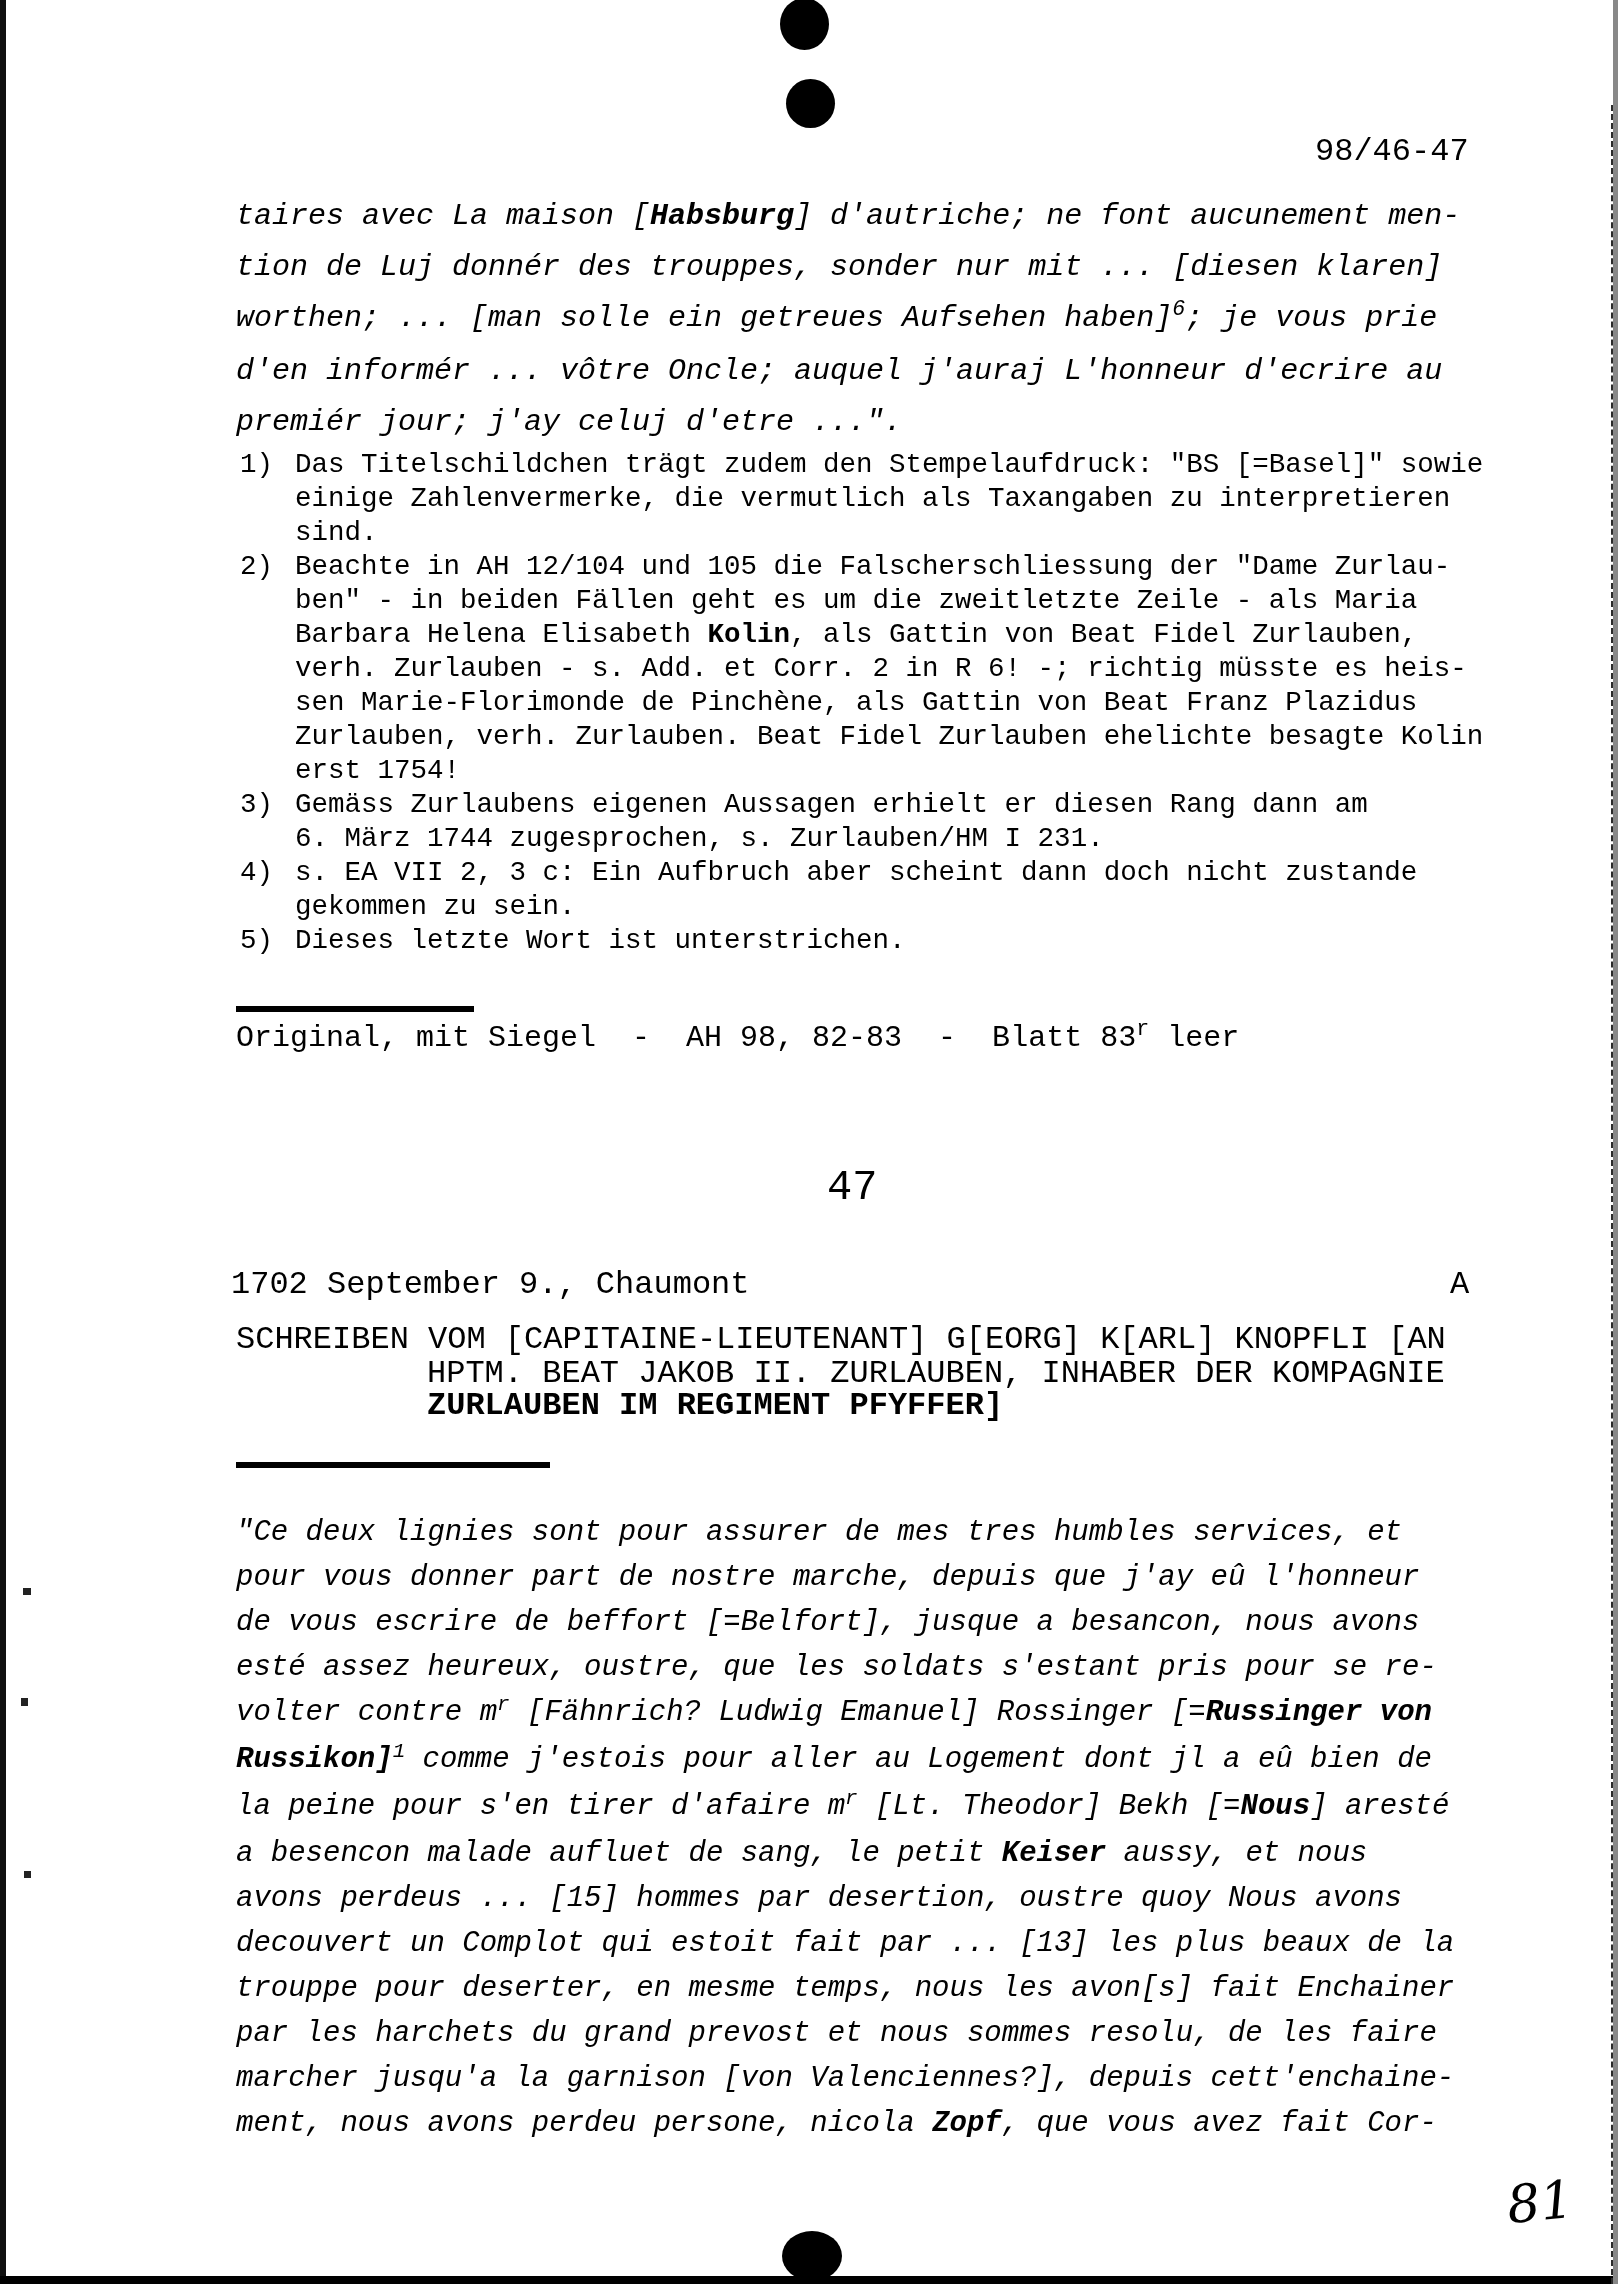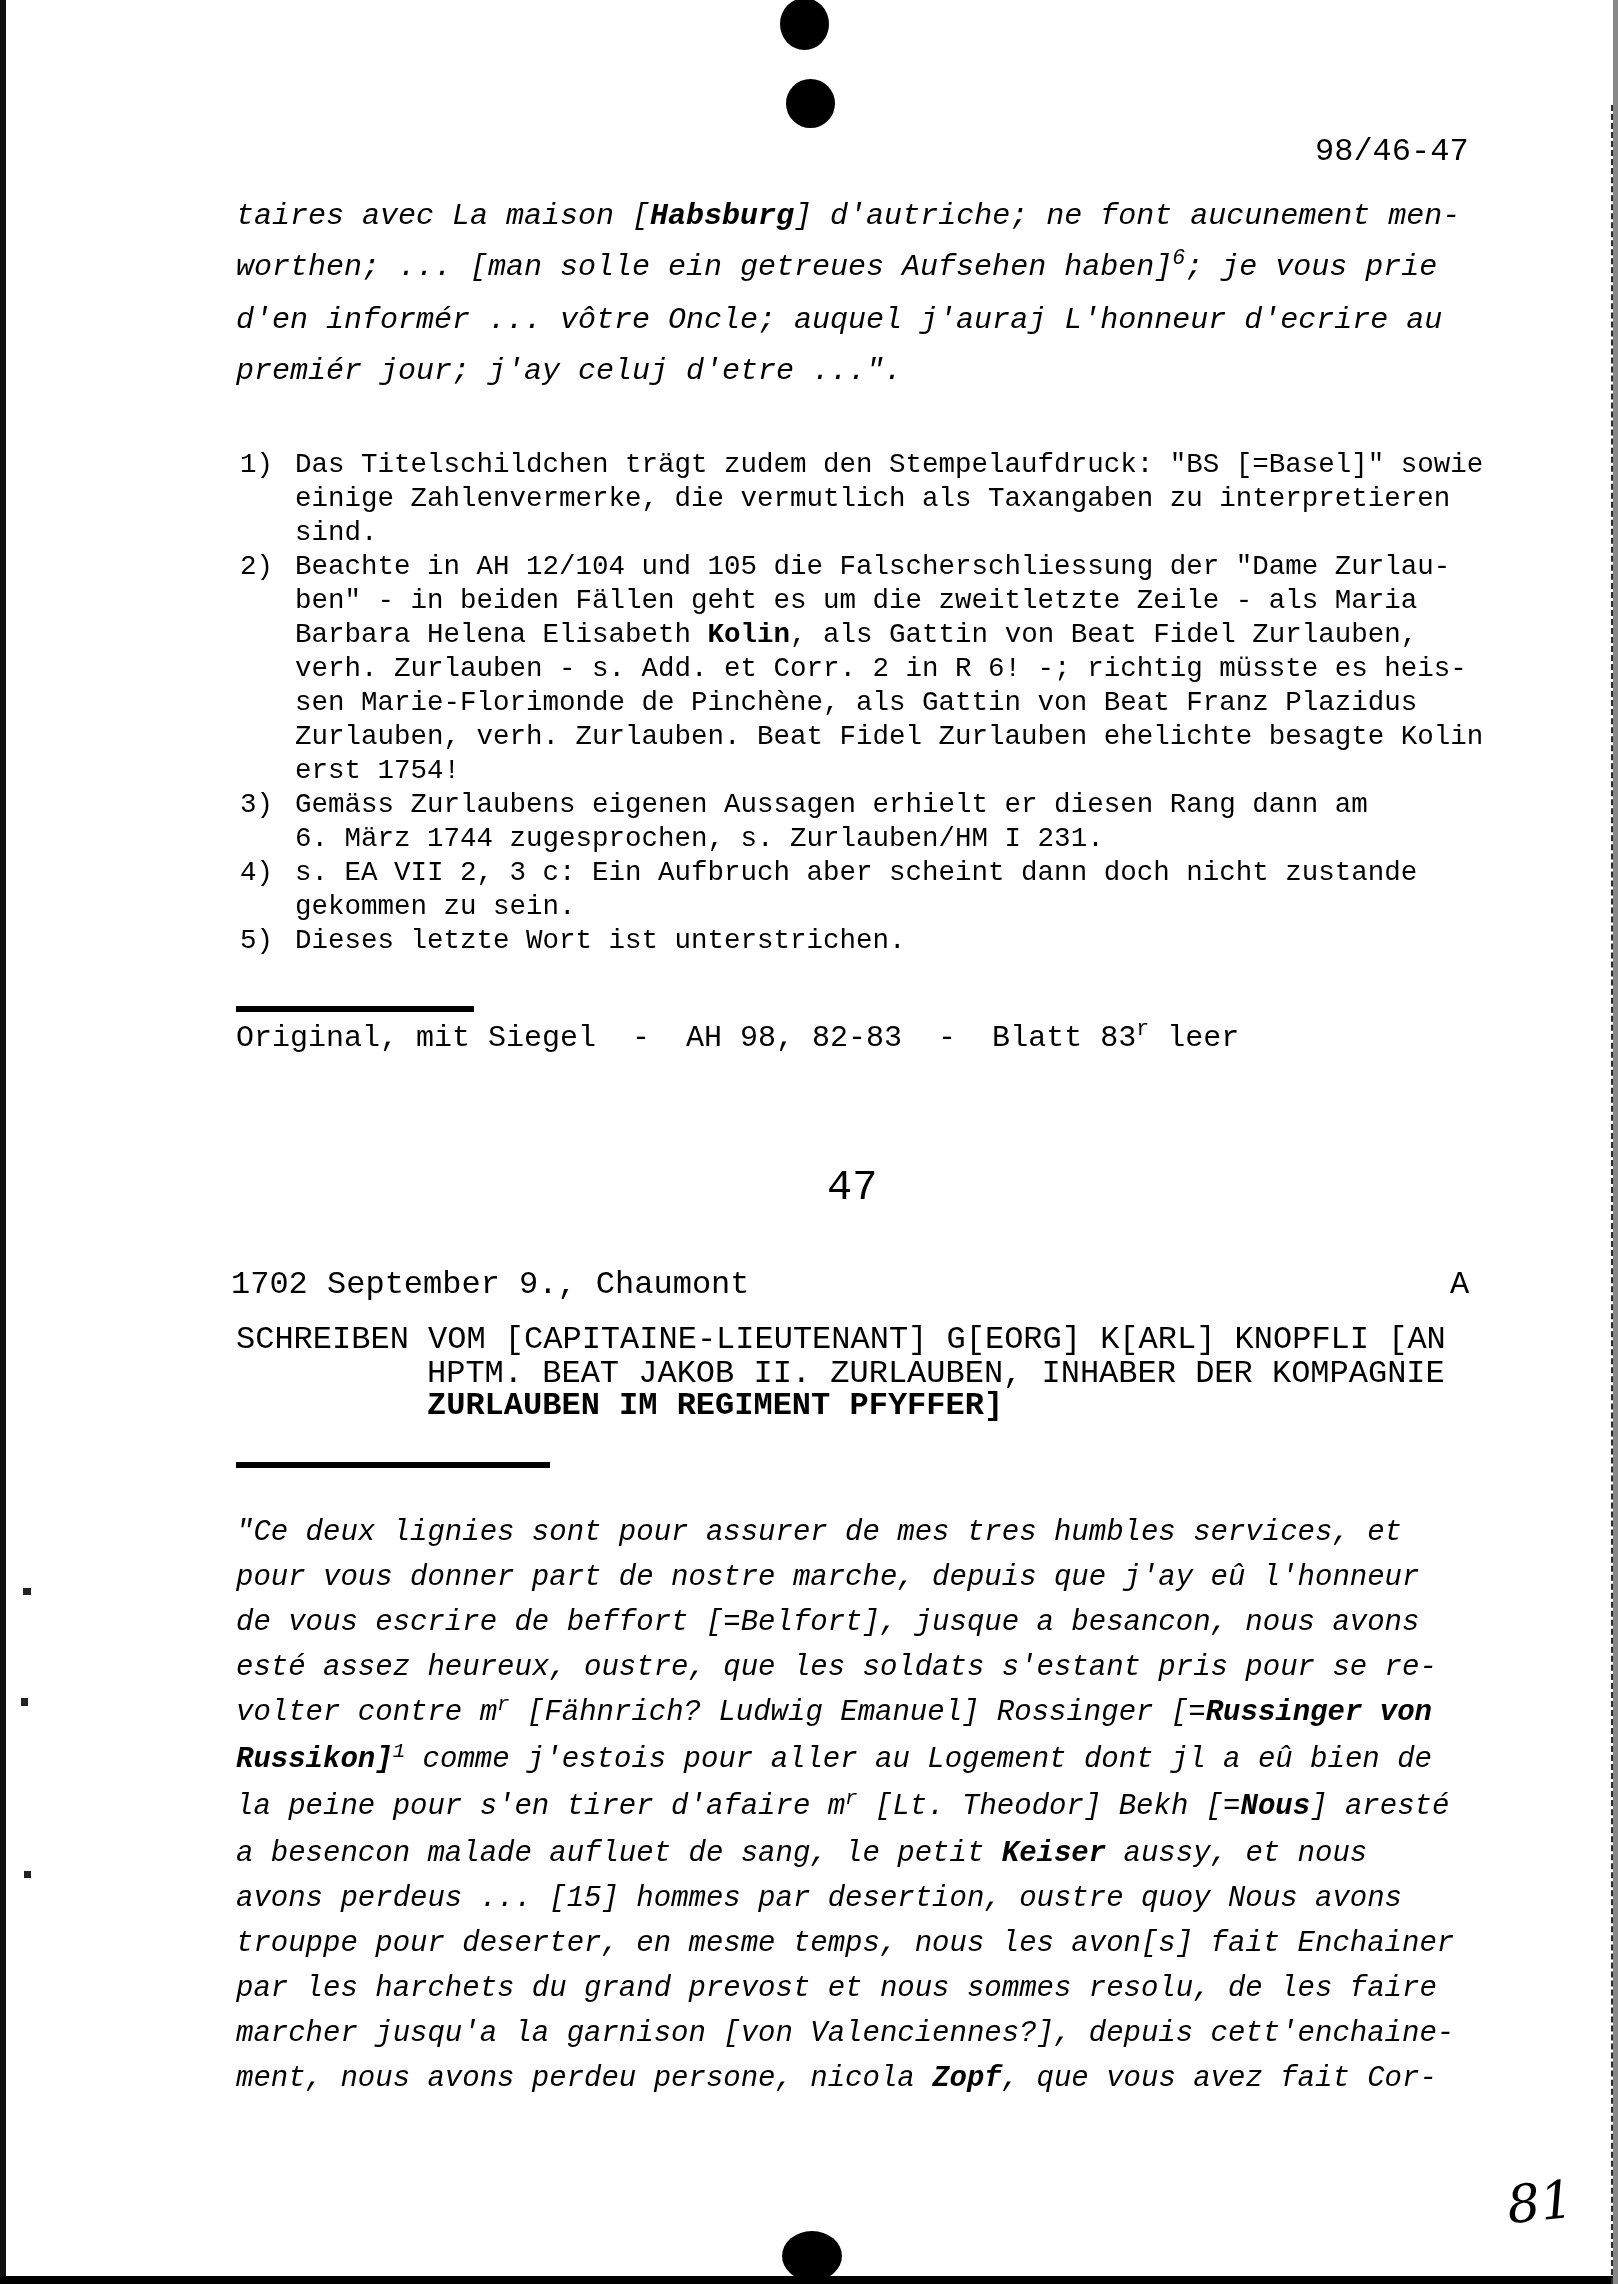--- a/index.html
+++ b/index.html
@@ -63,20 +63,21 @@
   <div class="abs dot dot-bottom"></div>
 
   <div class="abs speck" style="left:23px;top:1588px;width:8px;height:6.5px;"></div>
   <div class="abs speck" style="left:21px;top:1698px;width:7.3px;height:8px;"></div>
   <div class="abs speck" style="left:24px;top:1871px;width:6.5px;height:6.5px;"></div>
 
   <div class="abs header-number">98/46-47</div>
 
   <div class="abs quote-block">
       <div class="tl"><span>taires avec La maison [</span><span class="b">Habsburg</span><span>] d'autriche; ne font aucunement men-</span></div>
+      <div class="tl"><span>tion de Luj donnér des trouppes, sonder nur mit ... [diesen klaren]</span></div>
       <div class="tl"><span>worthen; ... [man solle ein getreues Aufsehen haben]</span><span class="sup">6</span><span>; je vous prie</span></div>
       <div class="tl"><span>d'en informér ... vôtre Oncle; auquel j'auraj L'honneur d'ecrire au</span></div>
       <div class="tl"><span>premiér jour; j'ay celuj d'etre ...".</span></div>
     </div>
 
   <div class="abs footnote-block">
       <div class="tl"><span class="fn-marker">1)</span><span>Das Titelschildchen trägt zudem den Stempelaufdruck: "BS [=Basel]" sowie</span></div>
       <div class="tl"><span class="fn-marker"></span><span>einige Zahlenvermerke, die vermutlich als Taxangaben zu interpretieren</span></div>
       <div class="tl"><span class="fn-marker"></span><span>sind.</span></div>
       <div class="tl"><span class="fn-marker">2)</span><span>Beachte in AH 12/104 und 105 die Falscherschliessung der "Dame Zurlau-</span></div>
@@ -113,20 +114,21 @@
   <div class="abs body-block">
       <div class="tl"><span>"Ce deux lignies sont pour assurer de mes tres humbles services, et</span></div>
       <div class="tl"><span>pour vous donner part de nostre marche, depuis que j'ay eû l'honneur</span></div>
       <div class="tl"><span>de vous escrire de beffort [=Belfort], jusque a besancon, nous avons</span></div>
       <div class="tl"><span>esté assez heureux, oustre, que les soldats s'estant pris pour se re-</span></div>
       <div class="tl"><span>volter contre m</span><span class="sup">r</span><span> [Fähnrich? Ludwig Emanuel] Rossinger [=</span><span class="b">Russinger von</span></div>
       <div class="tl"><span class="b">Russikon]</span><span class="sup">1</span><span> comme j'estois pour aller au Logement dont jl a eû bien de</span></div>
       <div class="tl"><span>la peine pour s'en tirer d'afaire m</span><span class="sup">r</span><span> [Lt. Theodor] Bekh [=</span><span class="b">Nous</span><span>] aresté</span></div>
       <div class="tl"><span>a besencon malade aufluet de sang, le petit </span><span class="b">Keiser</span><span> aussy, et nous</span></div>
       <div class="tl"><span>avons perdeus ... [15] hommes par desertion, oustre quoy Nous avons</span></div>
+      <div class="tl"><span>decouvert un Complot qui estoit fait par ... [13] les plus beaux de la</span></div>
       <div class="tl"><span>trouppe pour deserter, en mesme temps, nous les avon[s] fait Enchainer</span></div>
       <div class="tl"><span>par les harchets du grand prevost et nous sommes resolu, de les faire</span></div>
       <div class="tl"><span>marcher jusqu'a la garnison [von Valenciennes?], depuis cett'enchaine-</span></div>
       <div class="tl"><span>ment, nous avons perdeu persone, nicola </span><span class="b">Zopf</span><span>, que vous avez fait Cor-</span></div>
     </div>
 
   <div class="abs handwritten">81</div>
 
 </div>
 

